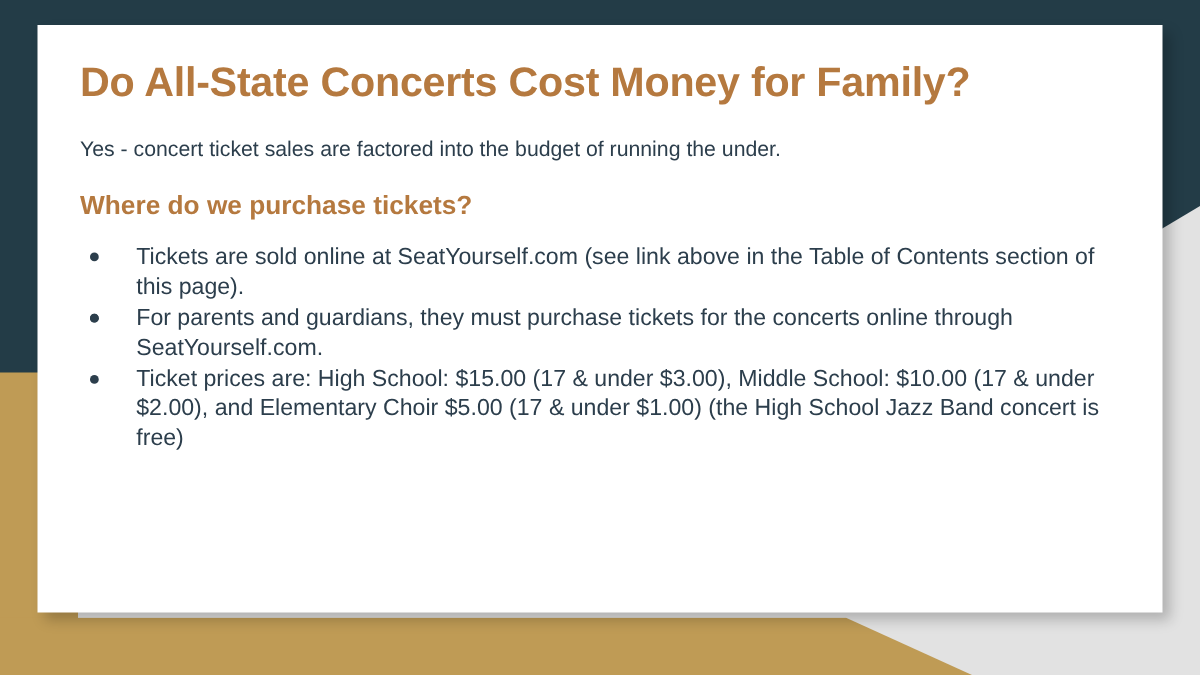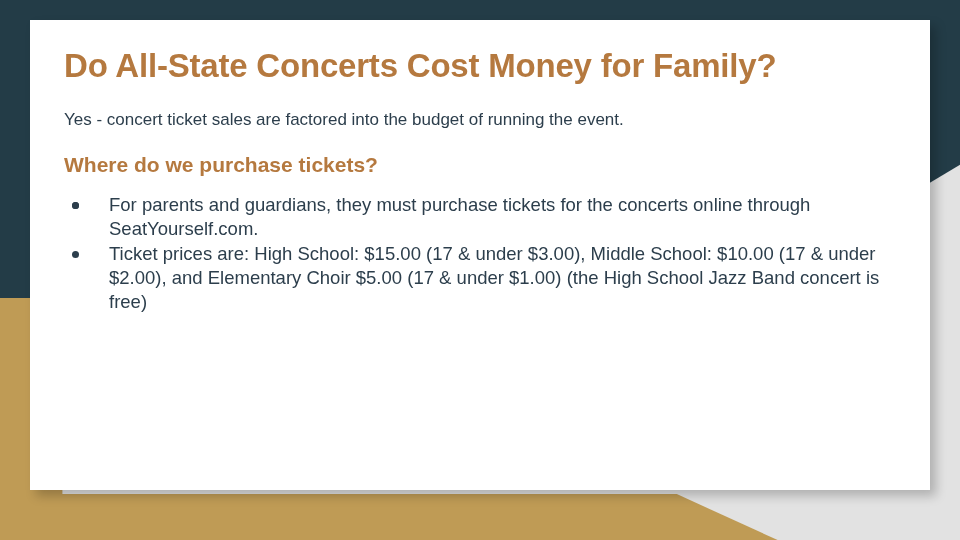--- a/index.html
+++ b/index.html
@@ -132,25 +132,29 @@
 
   <div class="bg-light"></div>
   <div class="bg-navy"></div>
   <div class="bg-gold"></div>
   <div class="bg-gold-bottom"></div>
 
   <div class="card">
 
     <h1 class="title">Do All-State Concerts Cost Money for Family?</h1>
 
-    <p class="lede">Yes - concert ticket sales are factored into the budget of running the event.</p>
+    <p class="lede">Yes - concert ticket sales are factored into the budget of running the under.</p>
 
     <h2 class="subtitle">Where do we purchase tickets?</h2>
 
     <ul class="bullets">
+      <li class="bullet">
+        <span class="dot"></span>
+        <span>Tickets are sold online at SeatYourself.com (see link above in the Table of Contents section of this page).</span>
+      </li>
       <li class="bullet">
         <span class="dot"></span>
       </li>
       <li class="bullet">
         <span class="dot"></span>
         <span>For parents and guardians, they must purchase tickets for the concerts online through SeatYourself.com.</span>
       </li>
       <li class="bullet">
         <span class="dot"></span>
         <span>Ticket prices are: High School: $15.00 (17 &amp; under $3.00), Middle School: $10.00 (17 &amp; under $2.00), and Elementary Choir $5.00 (17 &amp; under $1.00) (the High School Jazz Band concert is free)</span>

